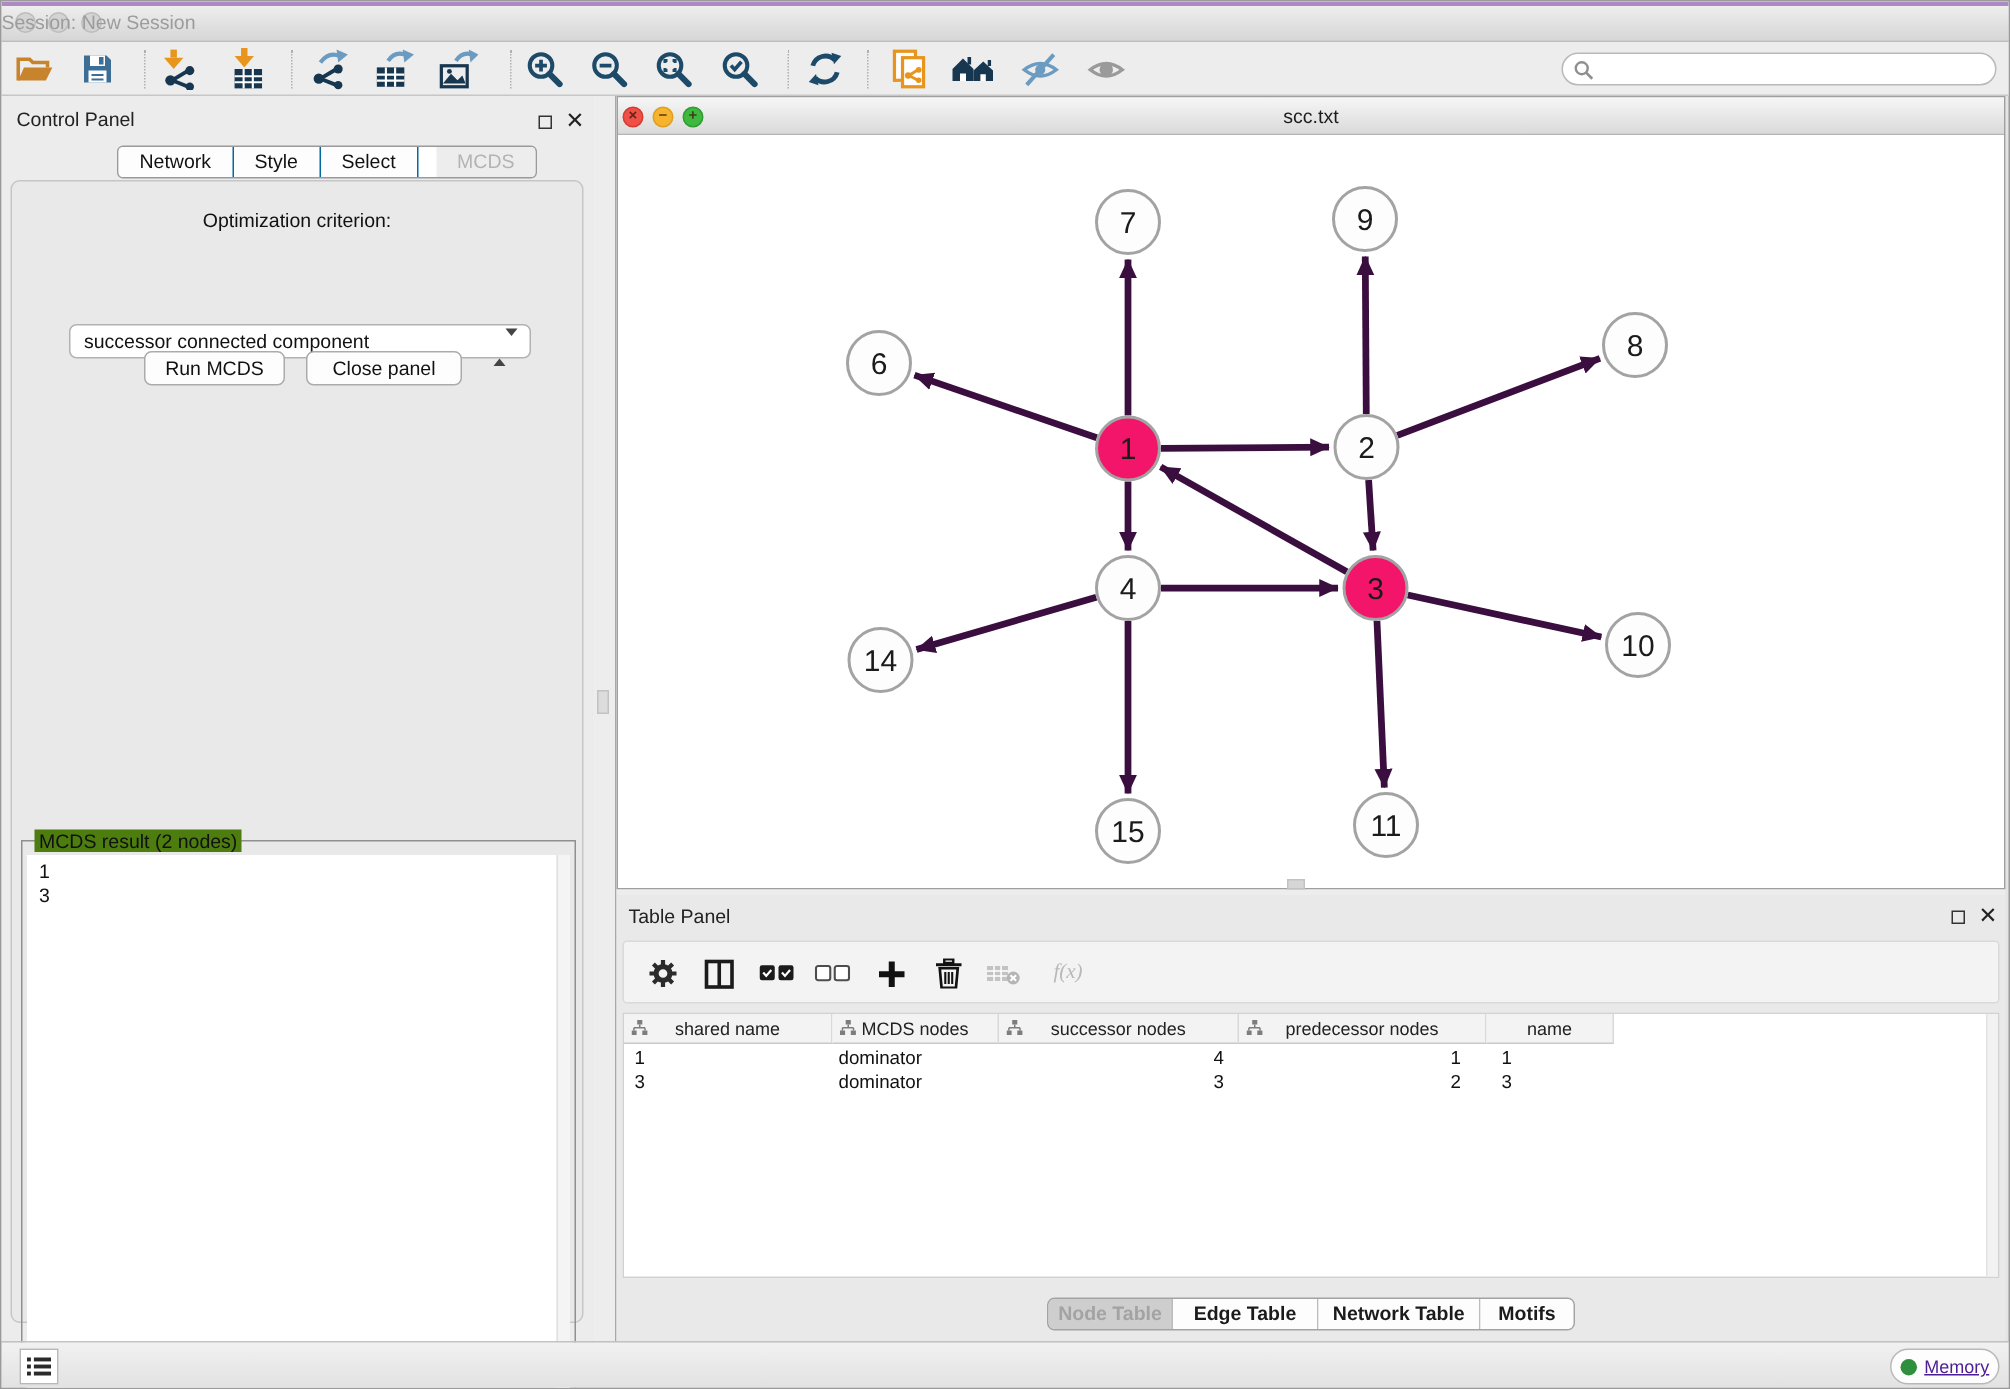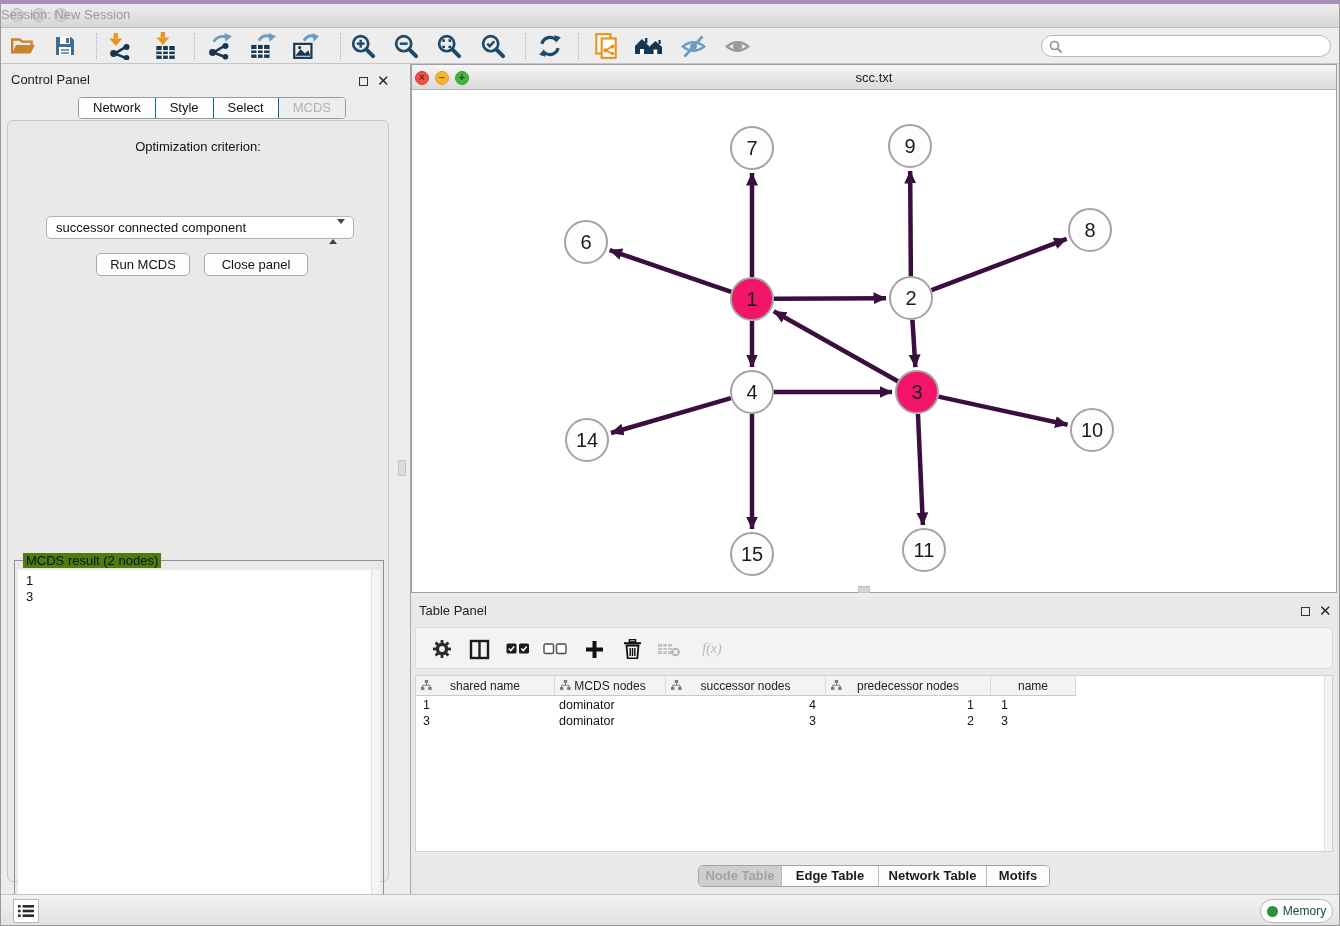--- a/index.html
+++ b/index.html
@@ -36,34 +36,34 @@
   
   #control-panel { left:0; top:0; width:394px; height:830px; background:#ececec; }
   #cp-title { position:absolute; left:10px; top:8px; font-size:13px; color:#222; }
   .panel-float { position:absolute; width:9px; height:9px; border:1.5px solid #333; }
   .panel-close { position:absolute; font-size:15px; font-weight:bold; color:#222; line-height:11px; }
   #cp-tabs { position:absolute; left:77px; top:33px; height:22px; display:flex;
     border:1px solid #9a9a9a; border-radius:4px; overflow:hidden; background:#fff; }
   .cp-tab { height:20px; line-height:20px; padding:0 14px; font-size:13px; color:#111;
     background:#fdfdfd; border-right:1px solid #0369a1; cursor:default; }
   .cp-tab:last-child { border-right:none; }
-  .cp-tab.active { background:#ededed; color:#b3b3b3; }
+  .cp-tab.active { background:#ededed; color:#b3b3b3;margin-left:12px; }
   #cp-body { position:absolute; left:6px; top:56px; width:382px; height:762px;
     background:#e9e9e9; border:1px solid #c6c6c6; border-radius:6px; }
   #opt-label { position:absolute; left:0; width:100%; top:18px; text-align:center;
     font-size:13px; color:#111; }
   #opt-select { position:absolute; left:38px; top:95px; width:308px; height:23px;
     background:#fff; border:1px solid #b2b2b2; border-radius:5px; font-size:13px;
     color:#111; line-height:21px; padding-left:9px; }
   #opt-select .stepper { position:absolute; right:8px; top:4px; }
   .tri-up { width:0; height:0; border-left:4px solid transparent; border-right:4px solid transparent;
     border-bottom:5px solid #444; margin-bottom:3px; }
   .tri-dn { width:0; height:0; border-left:4px solid transparent; border-right:4px solid transparent;
     border-top:5px solid #444; }
-  .cp-btn { position:absolute; top:132px; height:23px; background:#fdfdfd;
+  .cp-btn { position:absolute; top:113px; height:23px; background:#fdfdfd;
     border:1px solid #ababab; border-radius:5px; font-size:13px; color:#111;
     text-align:center; line-height:21px; cursor:default; }
   #result-group { position:absolute; left:6px; top:439px; width:370px; height:374px;
     border:1px solid #909090; }
   #result-title { position:absolute; left:8px; top:-8px; background:#4d7c0f;
     padding:0 3px; font-size:13px; color:#111; }
   #result-area { position:absolute; left:3px; top:9px; right:3px; bottom:3px; background:#fff; }
   #result-scrollbar { position:absolute; right:0; top:0; bottom:0; width:9px;
     background:#f4f4f4; border-left:1px solid #e0e0e0; }
   .result-line { font-size:13px; line-height:16px; color:#111; padding-left:8px; }
@@ -119,21 +119,21 @@
   .tp-tab.active { background:#cecece; color:#a3a3a3; }
 
   
   #statusbar { left:0; top:893px; width:1340px; height:33px;
     background:linear-gradient(#f1f1f1,#e1e1e1); border-top:1px solid #c2c2c2; }
   #task-button { position:absolute; left:12px; top:4px; width:26px; height:24px;
     background:#fff; border:1px solid #b9b9b9; display:flex; align-items:center;
     justify-content:center; }
   #memory-button { position:absolute; left:1259px; top:4px; width:73px; height:24px;
     background:#fdfdfd; border:1px solid #b9b9b9; border-radius:12px; display:flex;
-    align-items:center; justify-content:center; gap:5px; font-size:12px; color:#14532d; }
+    align-items:center; justify-content:center; gap:5px; font-size:12px; color:#4c1d95;text-decoration:underline; }
   #memory-dot { width:11px; height:11px; border-radius:50%; background:#2e8f3e; }
 </style>
 </head>
 <body>
 
 <div class="app">
 
   <div class="abs" id="titlebar">
     <div class="purple-strip"></div>
     <span class="traffic gray" style="left:9px"></span>

